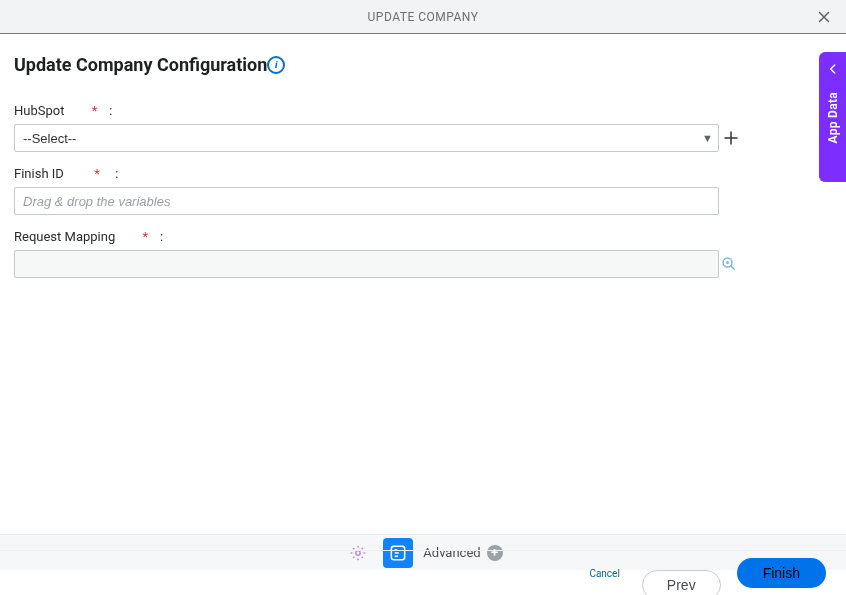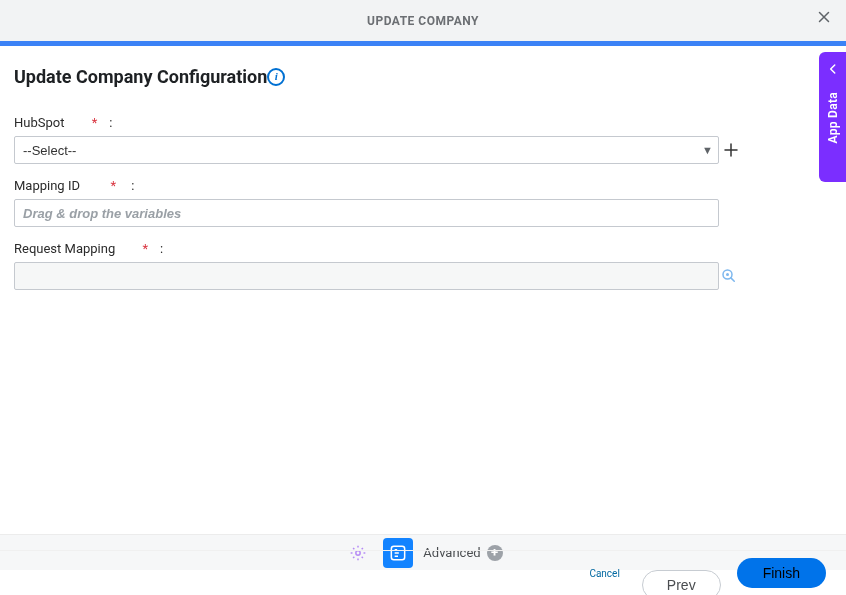--- a/index.html
+++ b/index.html
@@ -7,31 +7,31 @@
     font-family: -apple-system, "Segoe UI", Roboto, "Helvetica Neue", Arial, sans-serif;
     font-size: 14px;
     color: #222;
     width: 846px;
     height: 595px;
     position: relative;
     overflow: hidden;
     background: #fff;
   }
   .header-bar {
-    height: 46px;
+    height: 34px;
     background: #f2f3f4;
-    border-bottom: 5px solid #3b82f6;
+    border-bottom: 1px solid #3b82f6;
     display: flex;
     align-items: center;
     justify-content: center;
     position: relative;
     letter-spacing: 0.5px;
     color: #6c6f73;
     font-size: 12px;
-    font-weight: 700;
+    font-weight: 400;
   }
   .header-close {
     position: absolute;
     right: 8px;
     top: 3px;
     font-size: 20px;
     color: #5f6368;
     cursor: pointer;
     width: 28px;
     height: 28px;
@@ -234,27 +234,27 @@
       <div class="plus-icon">
         <svg viewBox="0 0 24 24">
             <path d="M12 4 V20 M4 12 H20" stroke-width="2" stroke-linecap="round"></path>
           </svg>
       </div>
     </div>
   </div>
 
   <div class="field-group">
     <div class="field-label">
-      <span>Mapping ID</span>
+      <span>Finish ID</span>
         <span>&nbsp;&nbsp;</span>
         <span class="req-star">*</span>
         <span>&nbsp;:</span>
     </div>
     <div class="field-row">
-      <input class="field-input" style="width: 705px; font-weight: bold;" placeholder="Drag &amp; drop the variables">
+      <input class="field-input" style="width: 705px;" placeholder="Drag &amp; drop the variables">
     </div>
   </div>
 
   <div class="field-group">
     <div class="field-label">
       <span>Request Mapping</span>
         <span>&nbsp;</span>
         <span class="req-star">*</span>
         <span>:</span>
     </div>

